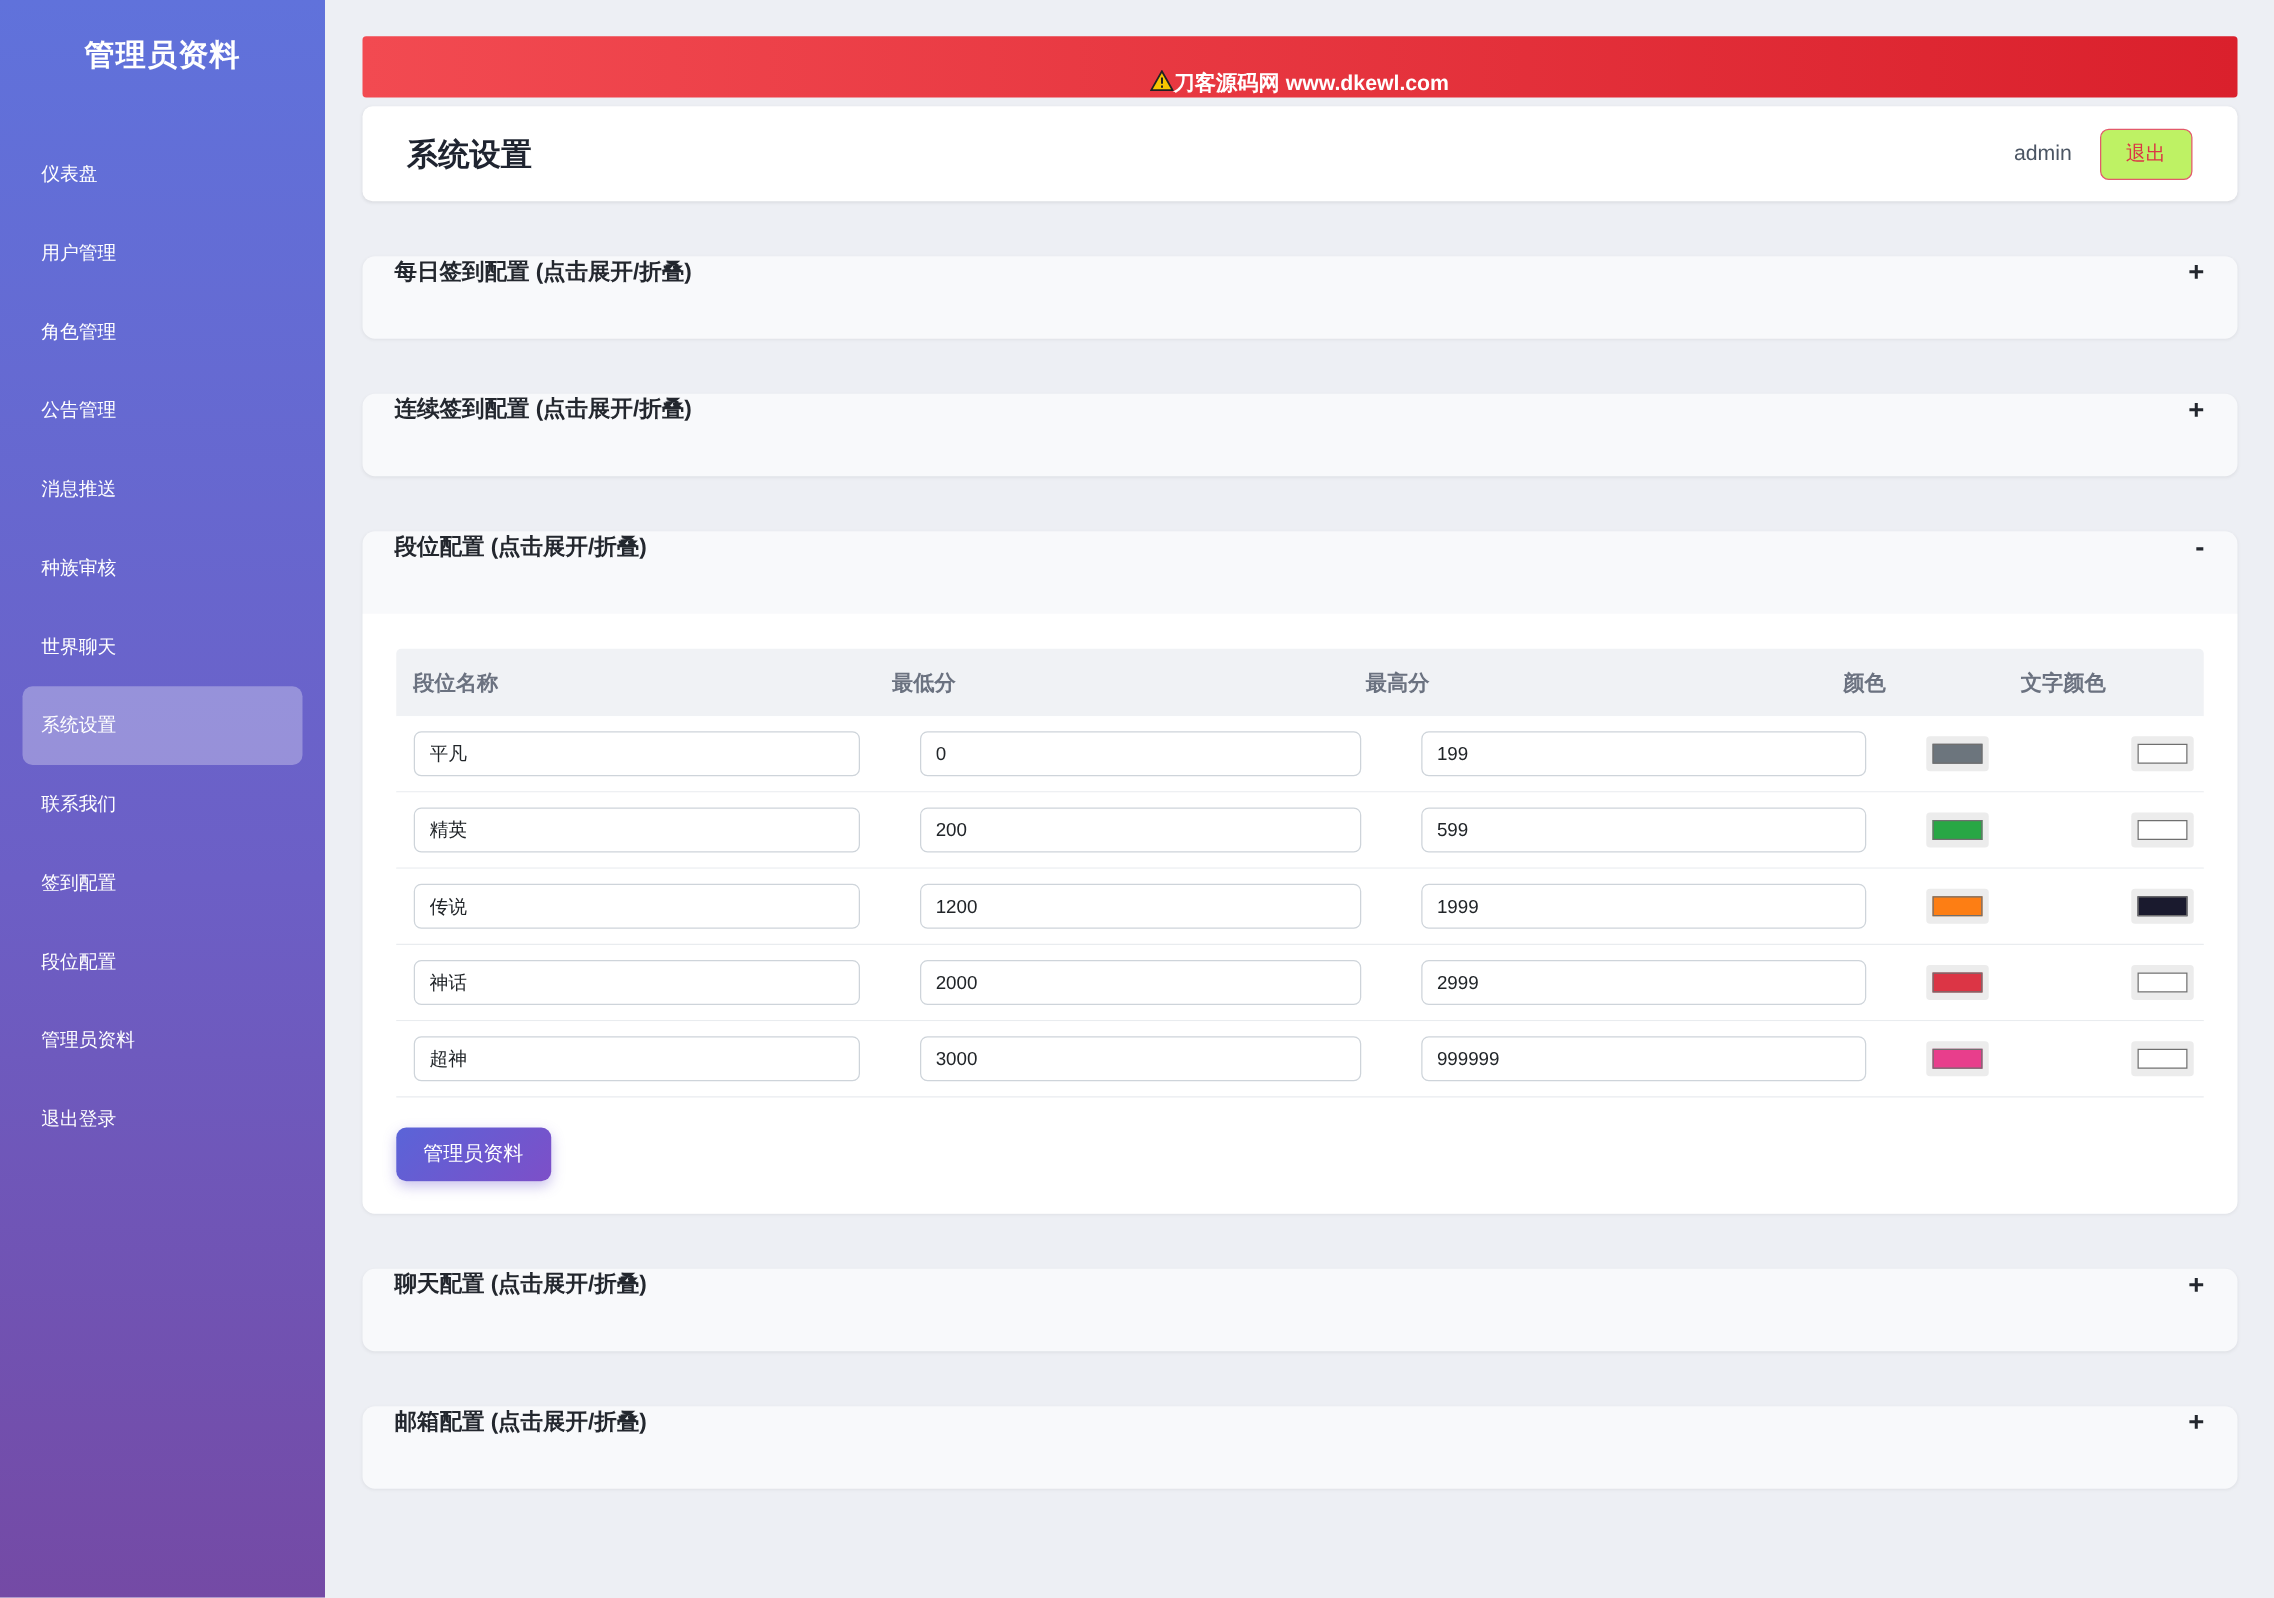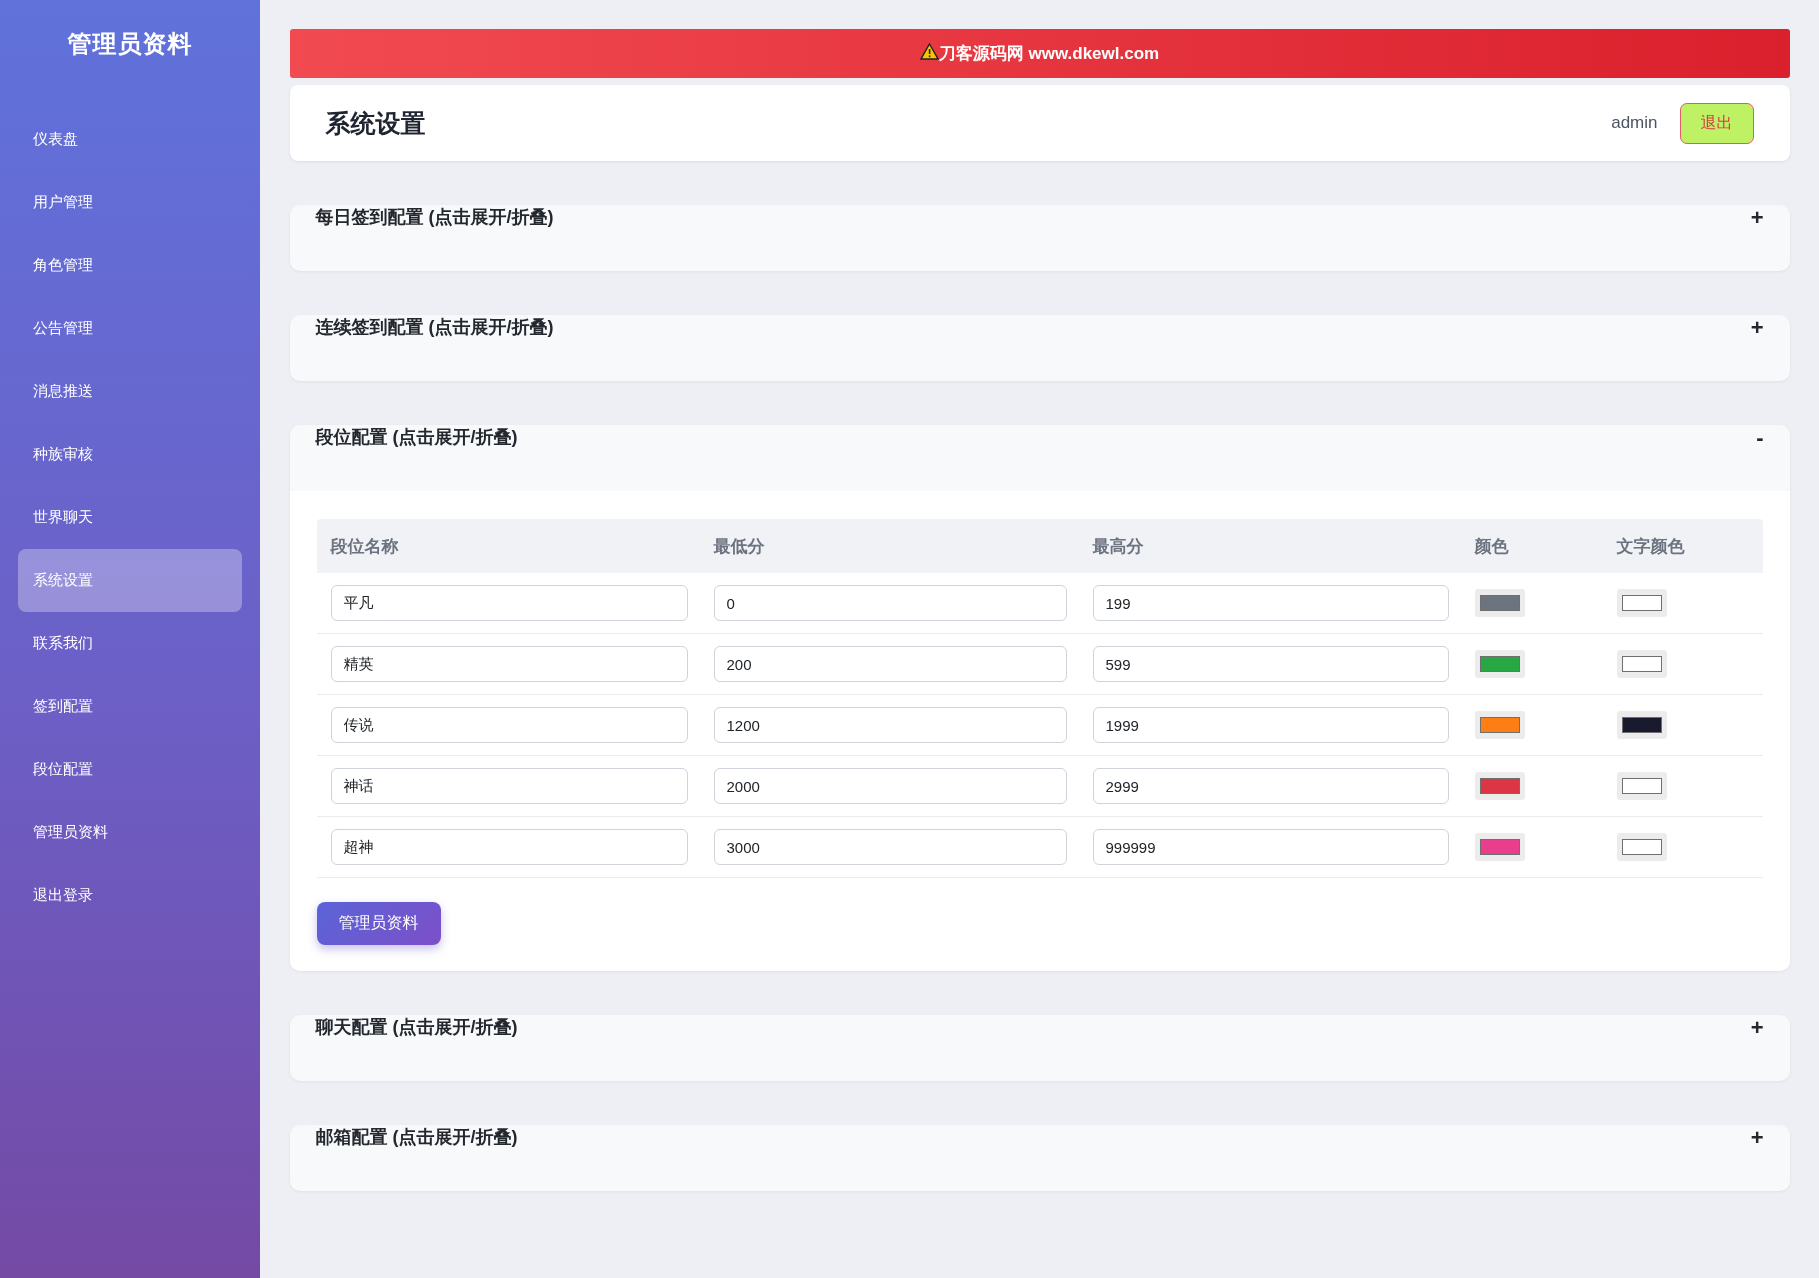--- a/index.html
+++ b/index.html
@@ -18,21 +18,21 @@
     padding-left:33px; font-size:15px; color:#ffffff; cursor:pointer; }
   .side-item.active { background:rgba(255,255,255,.30); border-radius:8px;
     margin:0 18px; padding-left:15px; }
 
   
   .main { position:absolute; left:260px; top:0; width:1559px; height:1278px; }
   .content { width:1500px; margin:0 auto; }
 
   .banner { margin-top:29px; height:49px; border-radius:3px;
     background:linear-gradient(90deg,#f24a51 0%,#da202c 100%);
-    display:flex; align-items:center; justify-content:center;
+    display:flex; align-items:flex-end; justify-content:center;
     color:#fff; font-weight:bold; font-size:17px; }
   .warn-svg { display:inline-block; }
 
   .header-card { margin-top:7px; background:#fff; border-radius:8px;
     height:76px; box-shadow:0 1px 3px rgba(0,0,0,.08);
     display:flex; align-items:center; padding:0 36px; }
   .page-title { font-size:25px; font-weight:bold; color:#1f2430; }
   .header-right { margin-left:auto; display:flex; align-items:center; gap:22px; }
   .username { font-size:17px; color:#4b5563; }
   .logout-btn { background:#bef264; border:1px solid #e25a6b; color:#dc3545;
@@ -50,21 +50,21 @@
   .section-body { background:#ffffff; padding:28px 27px 26px; }
 
   
   .rank-table { width:100%; }
   .rt-head { display:grid; grid-template-columns:383px 379px 382px 142px 1fr;
     background:#f0f2f5; height:54px; align-items:center; padding:0 14px;
     border-radius:4px 4px 0 0; }
   .rt-head div { font-size:17px; font-weight:bold; color:#6b7280; }
   .rt-row { display:grid; grid-template-columns:383px 379px 382px 142px 1fr;
     align-items:center; height:61px; padding:0 14px;
-    border-bottom:1px solid #e9ecef; background:#fff; }
+    border-bottom:1px solid #e9ecef; background:#fff;gap:22px; }
   .rt-cell { padding-right:26px; }
   .rt-input { width:100%; height:36px; border:1px solid #ced4da;
     border-radius:6px; padding:0 12px; font-size:15px; color:#212529;
     font-family:inherit; background:#fff; }
   .color-input { width:50px; height:28px; background:#ececec; border-radius:3px;
     display:flex; align-items:center; justify-content:center; cursor:pointer; }
   .color-swatch { width:40px; height:16px; border:1px solid #6f6f6f; }
 
   .save-btn { margin-top:24px; border:none; color:#fff; font-size:16px;
     padding:11px 22px; border-radius:8px; cursor:pointer; font-family:inherit;

